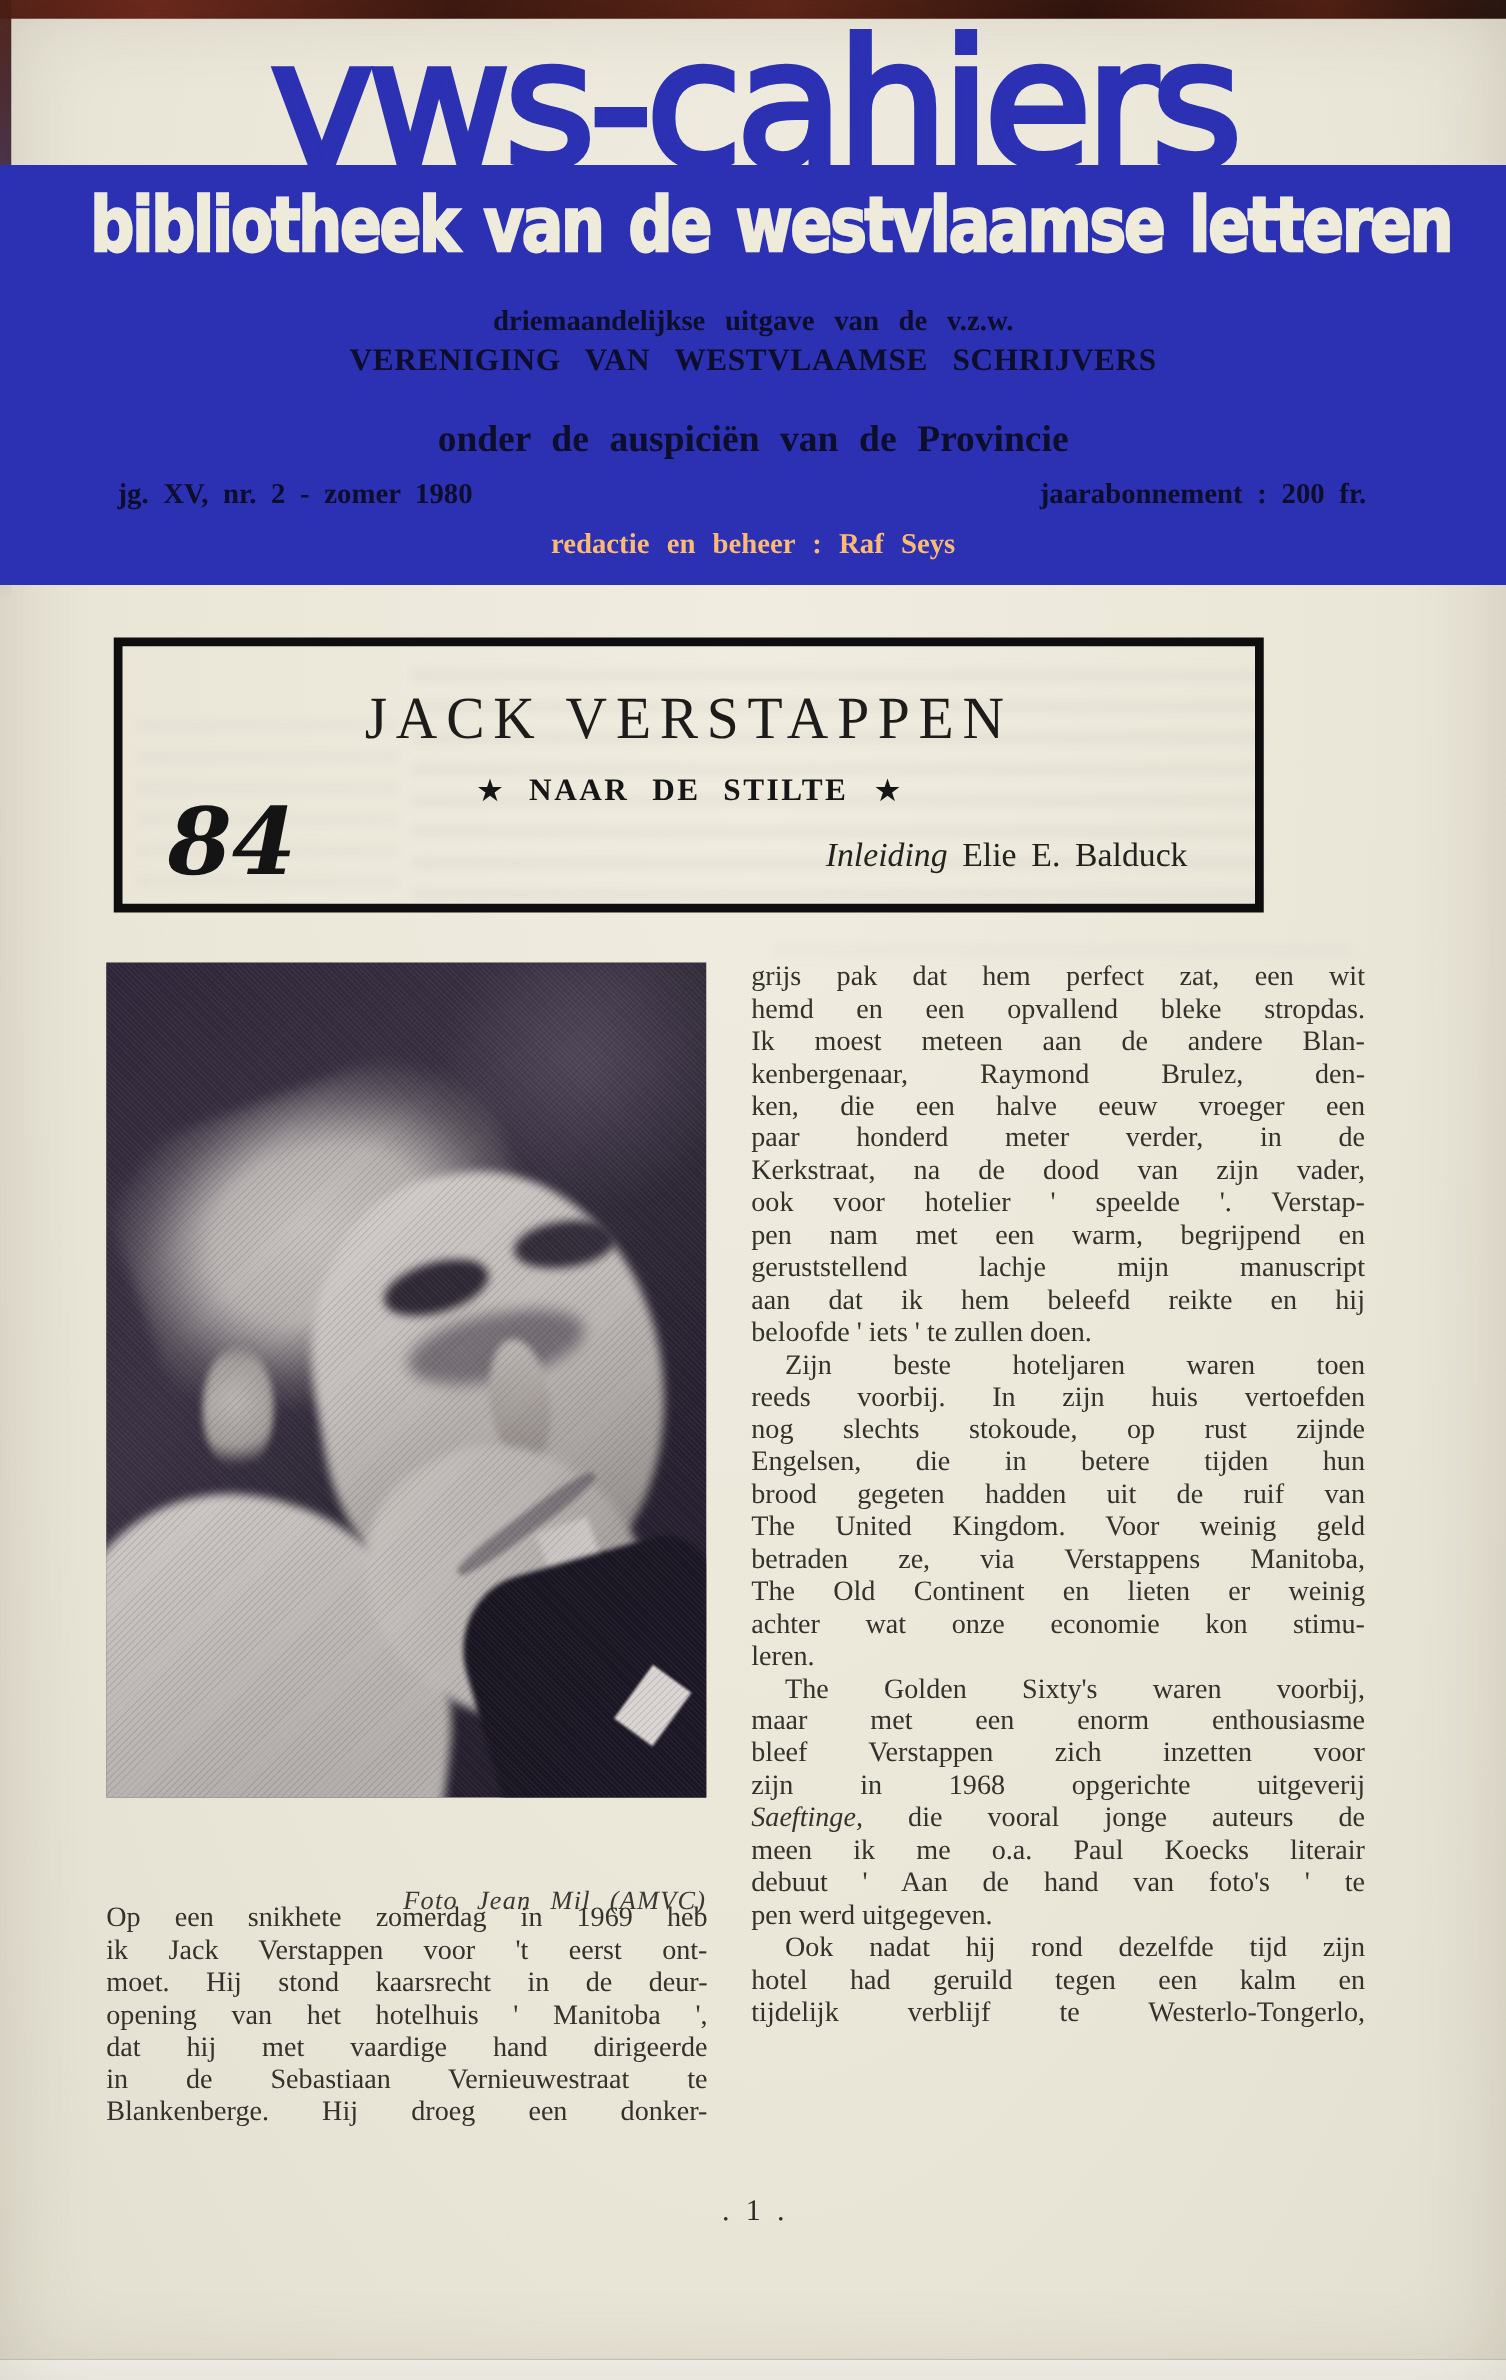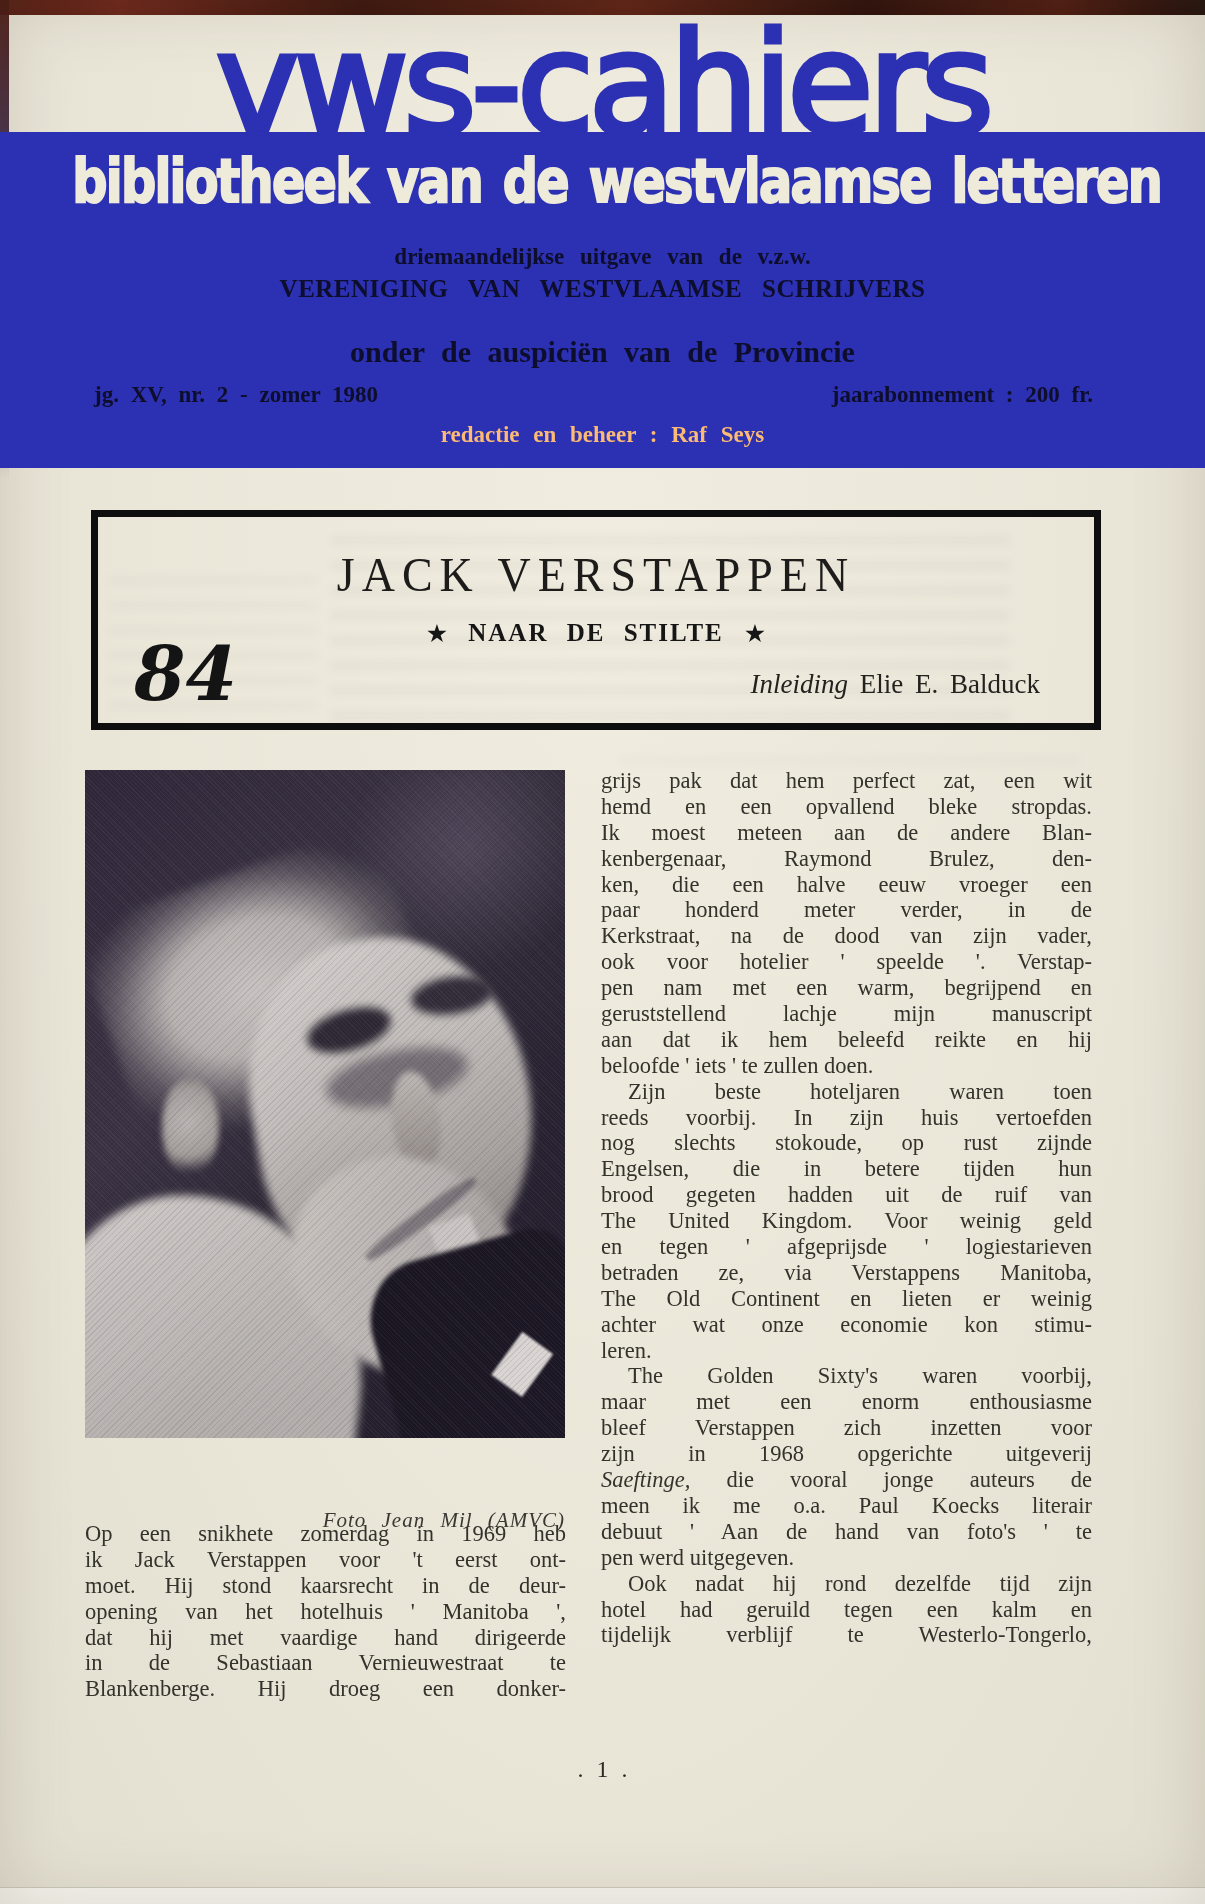--- a/index.html
+++ b/index.html
@@ -36,21 +36,21 @@
         font-weight:bold;font-size:23px;word-spacing:8px;}
 
   
   .ghost{position:absolute;pointer-events:none;opacity:0.45;filter:blur(4px);
         background:repeating-linear-gradient(0deg, rgba(112,108,122,0.13) 0 9px, transparent 9px 25px);}
   .ghost-a{left:330px;top:525px;width:680px;height:195px;}
   .ghost-b{left:108px;top:560px;width:210px;height:150px;opacity:0.3;}
   .ghost-c{left:620px;top:745px;width:460px;height:20px;opacity:0.25;}
 
   
-  .title-box{position:absolute;left:91px;top:510px;width:1010px;height:220px;
+  .title-box{position:absolute;left:91px;top:510px;width:920px;height:220px;
         border:7px solid #0e0e0e;box-sizing:border-box;z-index:4;}
   .tb-title{position:absolute;left:0;top:31px;width:100%;text-align:center;
         font-size:46px;letter-spacing:7px;color:#1d1c1a;transform:scaleY(1.04);}
   .tb-stars{position:absolute;left:0;top:102px;width:100%;display:flex;justify-content:center;
         align-items:center;gap:20px;color:#161616;}
   .tb-sub{font-size:25px;font-weight:bold;letter-spacing:2px;word-spacing:10px;}
   .star{font-size:25px;line-height:25px;}
   .tb-num{position:absolute;left:36px;top:118px;font-family:"DejaVu Serif", serif;
         font-style:italic;font-weight:bold;font-size:74px;line-height:78px;color:#141414;}
   .tb-intro{position:absolute;right:54px;top:152px;font-size:27px;color:#23221f;word-spacing:5px;}
@@ -185,21 +185,20 @@
       <div class="line"><span>pen nam met een warm, begrijpend en</span></div>
       <div class="line"><span>geruststellend lachje mijn manuscript</span></div>
       <div class="line"><span>aan dat ik hem beleefd reikte en hij</span></div>
       <div class="line no-j"><span>beloofde ' iets ' te zullen doen.</span></div>
       <div class="line ind"><span>Zijn beste hoteljaren waren toen</span></div>
       <div class="line"><span>reeds voorbij. In zijn huis vertoefden</span></div>
       <div class="line"><span>nog slechts stokoude, op rust zijnde</span></div>
       <div class="line"><span>Engelsen, die in betere tijden hun</span></div>
       <div class="line"><span>brood gegeten hadden uit de ruif van</span></div>
       <div class="line"><span>The United Kingdom. Voor weinig geld</span></div>
-      <div class="line"><span>en tegen ' afgeprijsde ' logiestarieven</span></div>
       <div class="line"><span>betraden ze, via Verstappens Manitoba,</span></div>
       <div class="line"><span>The Old Continent en lieten er weinig</span></div>
       <div class="line"><span>achter wat onze economie kon stimu-</span></div>
       <div class="line no-j"><span>leren.</span></div>
       <div class="line ind"><span>The Golden Sixty's waren voorbij,</span></div>
       <div class="line"><span>maar met een enorm enthousiasme</span></div>
       <div class="line"><span>bleef Verstappen zich inzetten voor</span></div>
       <div class="line"><span>zijn in 1968 opgerichte uitgeverij</span></div>
       <div class="line"><span class="it">Saeftinge,</span><span> die vooral jonge auteurs de</span></div>
       <div class="line"><span>meen ik me o.a. Paul Koecks literair</span></div>

